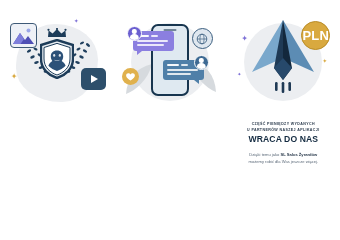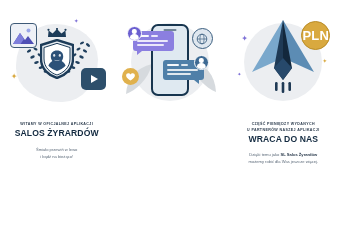--- a/index.html
+++ b/index.html
@@ -382,28 +382,20 @@
       </div>
 
       <div class="play-icon">
         <span class="tri"></span>
       </div>
 
       <span class="spark gold" style="left:6px; top:63px;">✦</span>
       <span class="spark" style="right:30px; top:8px; font-size:6px;">✦</span>
     </div>
 
-    <div class="textblock">
-      <div class="kicker">WITAMY W OFICJALNEJ APLIKACJI</div>
-      <div class="headline">SALOS ŻYRARDÓW</div>
-      <div class="subtext">
-        <div>Śmiało przewiń w lewo</div>
-        <div>i bądź na bieżąco!</div>
-      </div>
-    </div>
   </section>
 
   <section class="panel">
     <div class="stage">
       <div class="blob round"></div>
 
       <svg style="position:absolute;left:6px;top:52px;width:30px;height:34px;" viewBox="0 0 30 34">
         <path d="M28 2 C12 6 3 16 2 32 C12 28 24 18 28 2 Z" fill="#d6dade"></path>
       </svg>
       <svg style="position:absolute;right:4px;top:48px;width:30px;height:36px;" viewBox="0 0 30 36">

